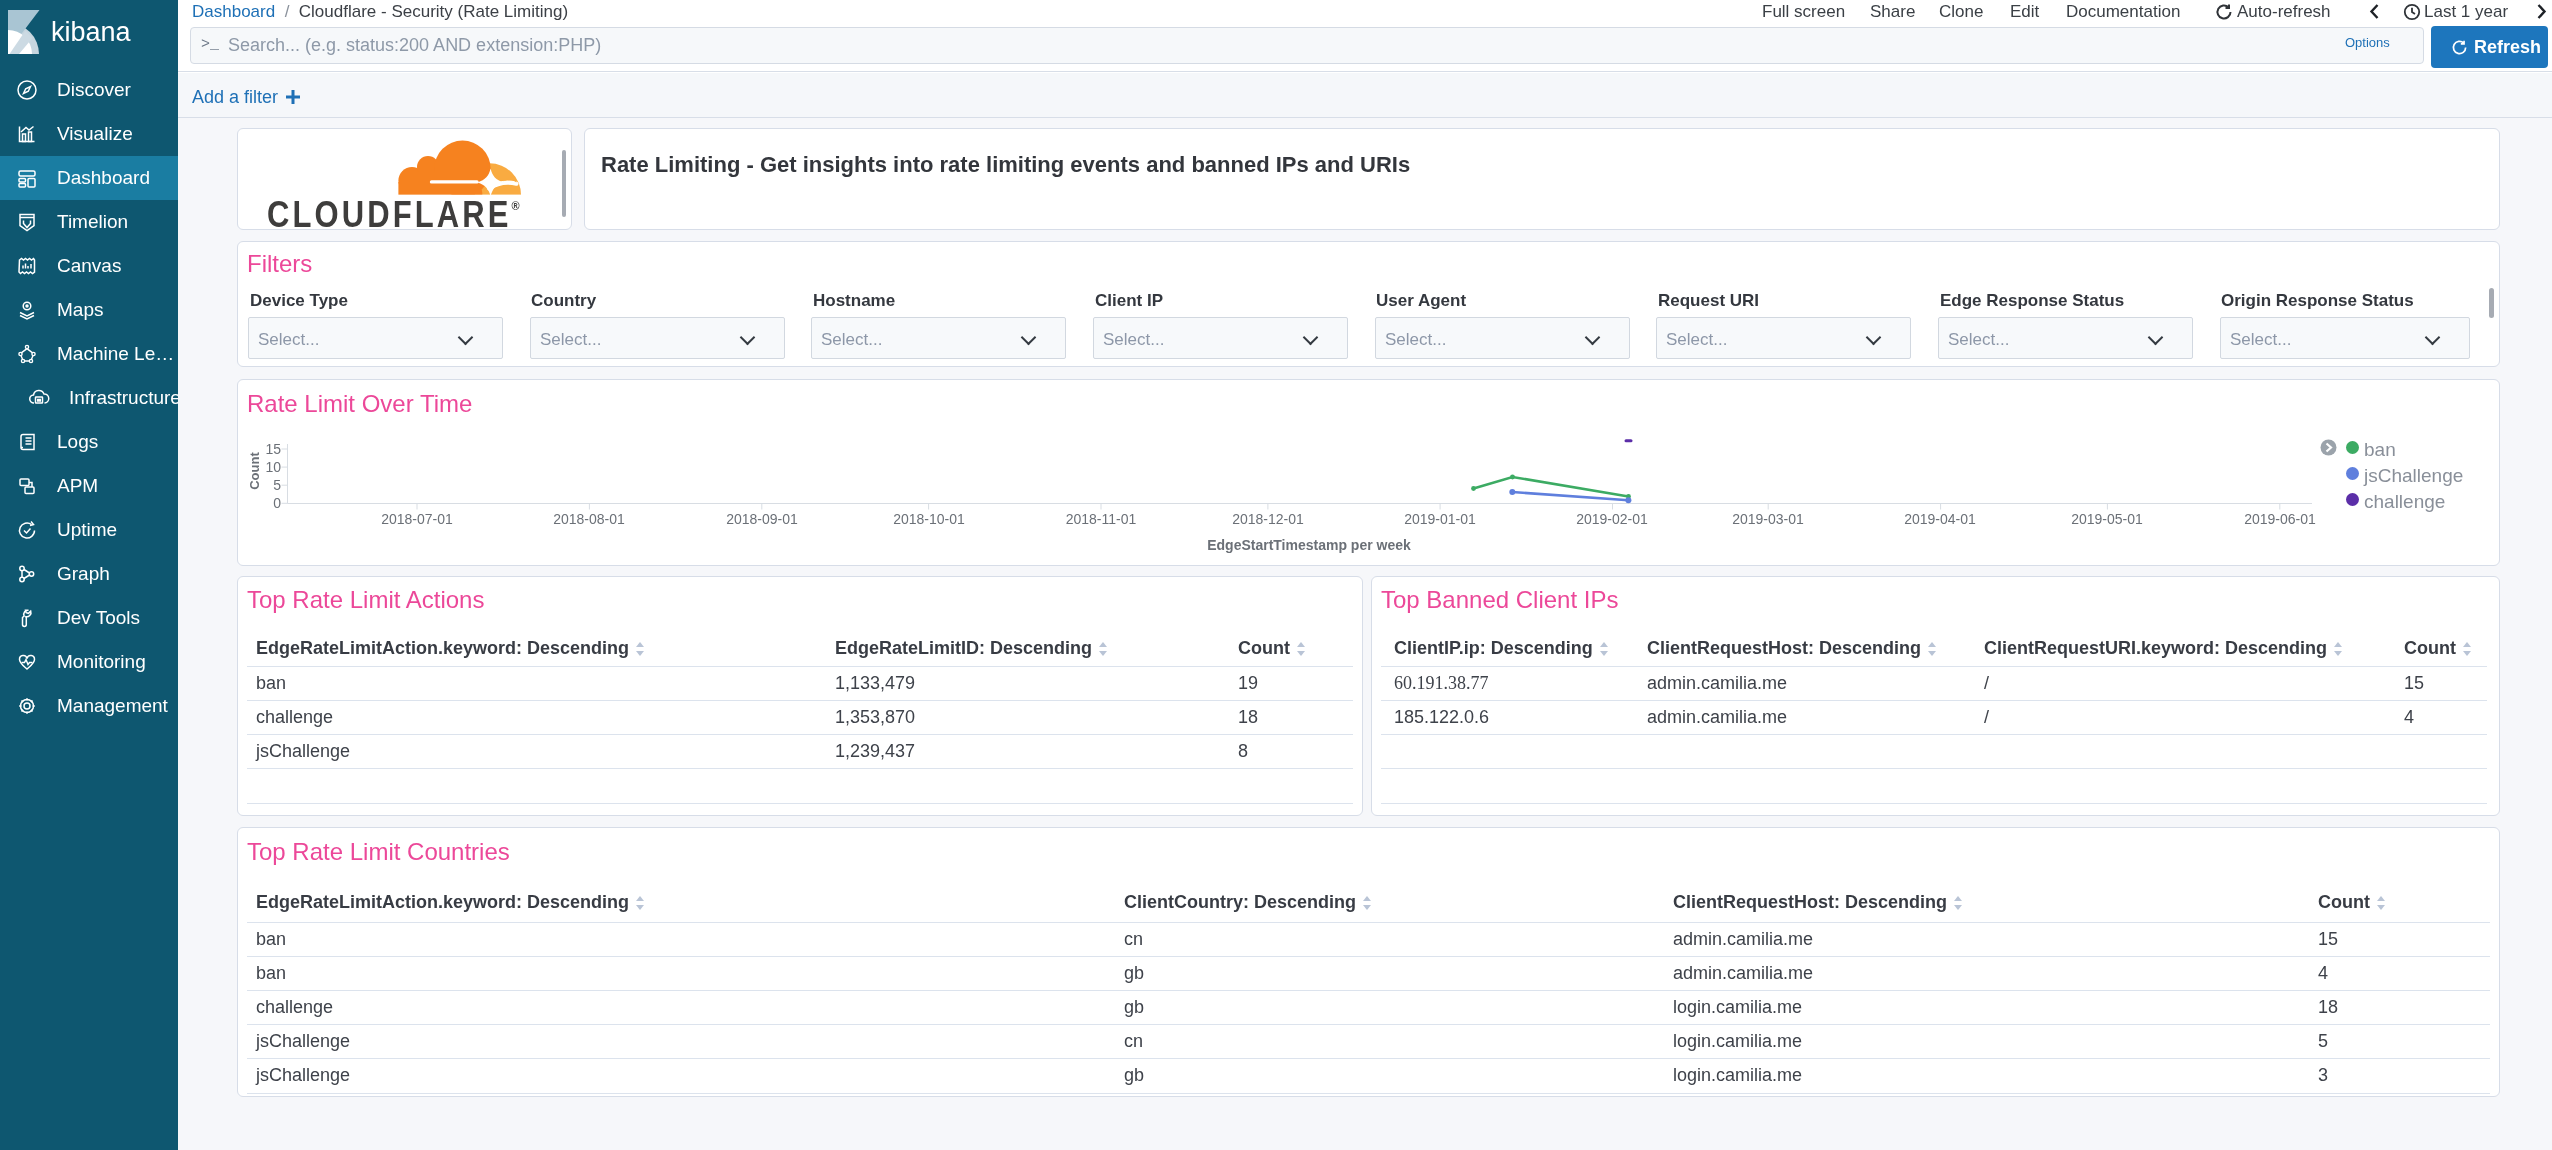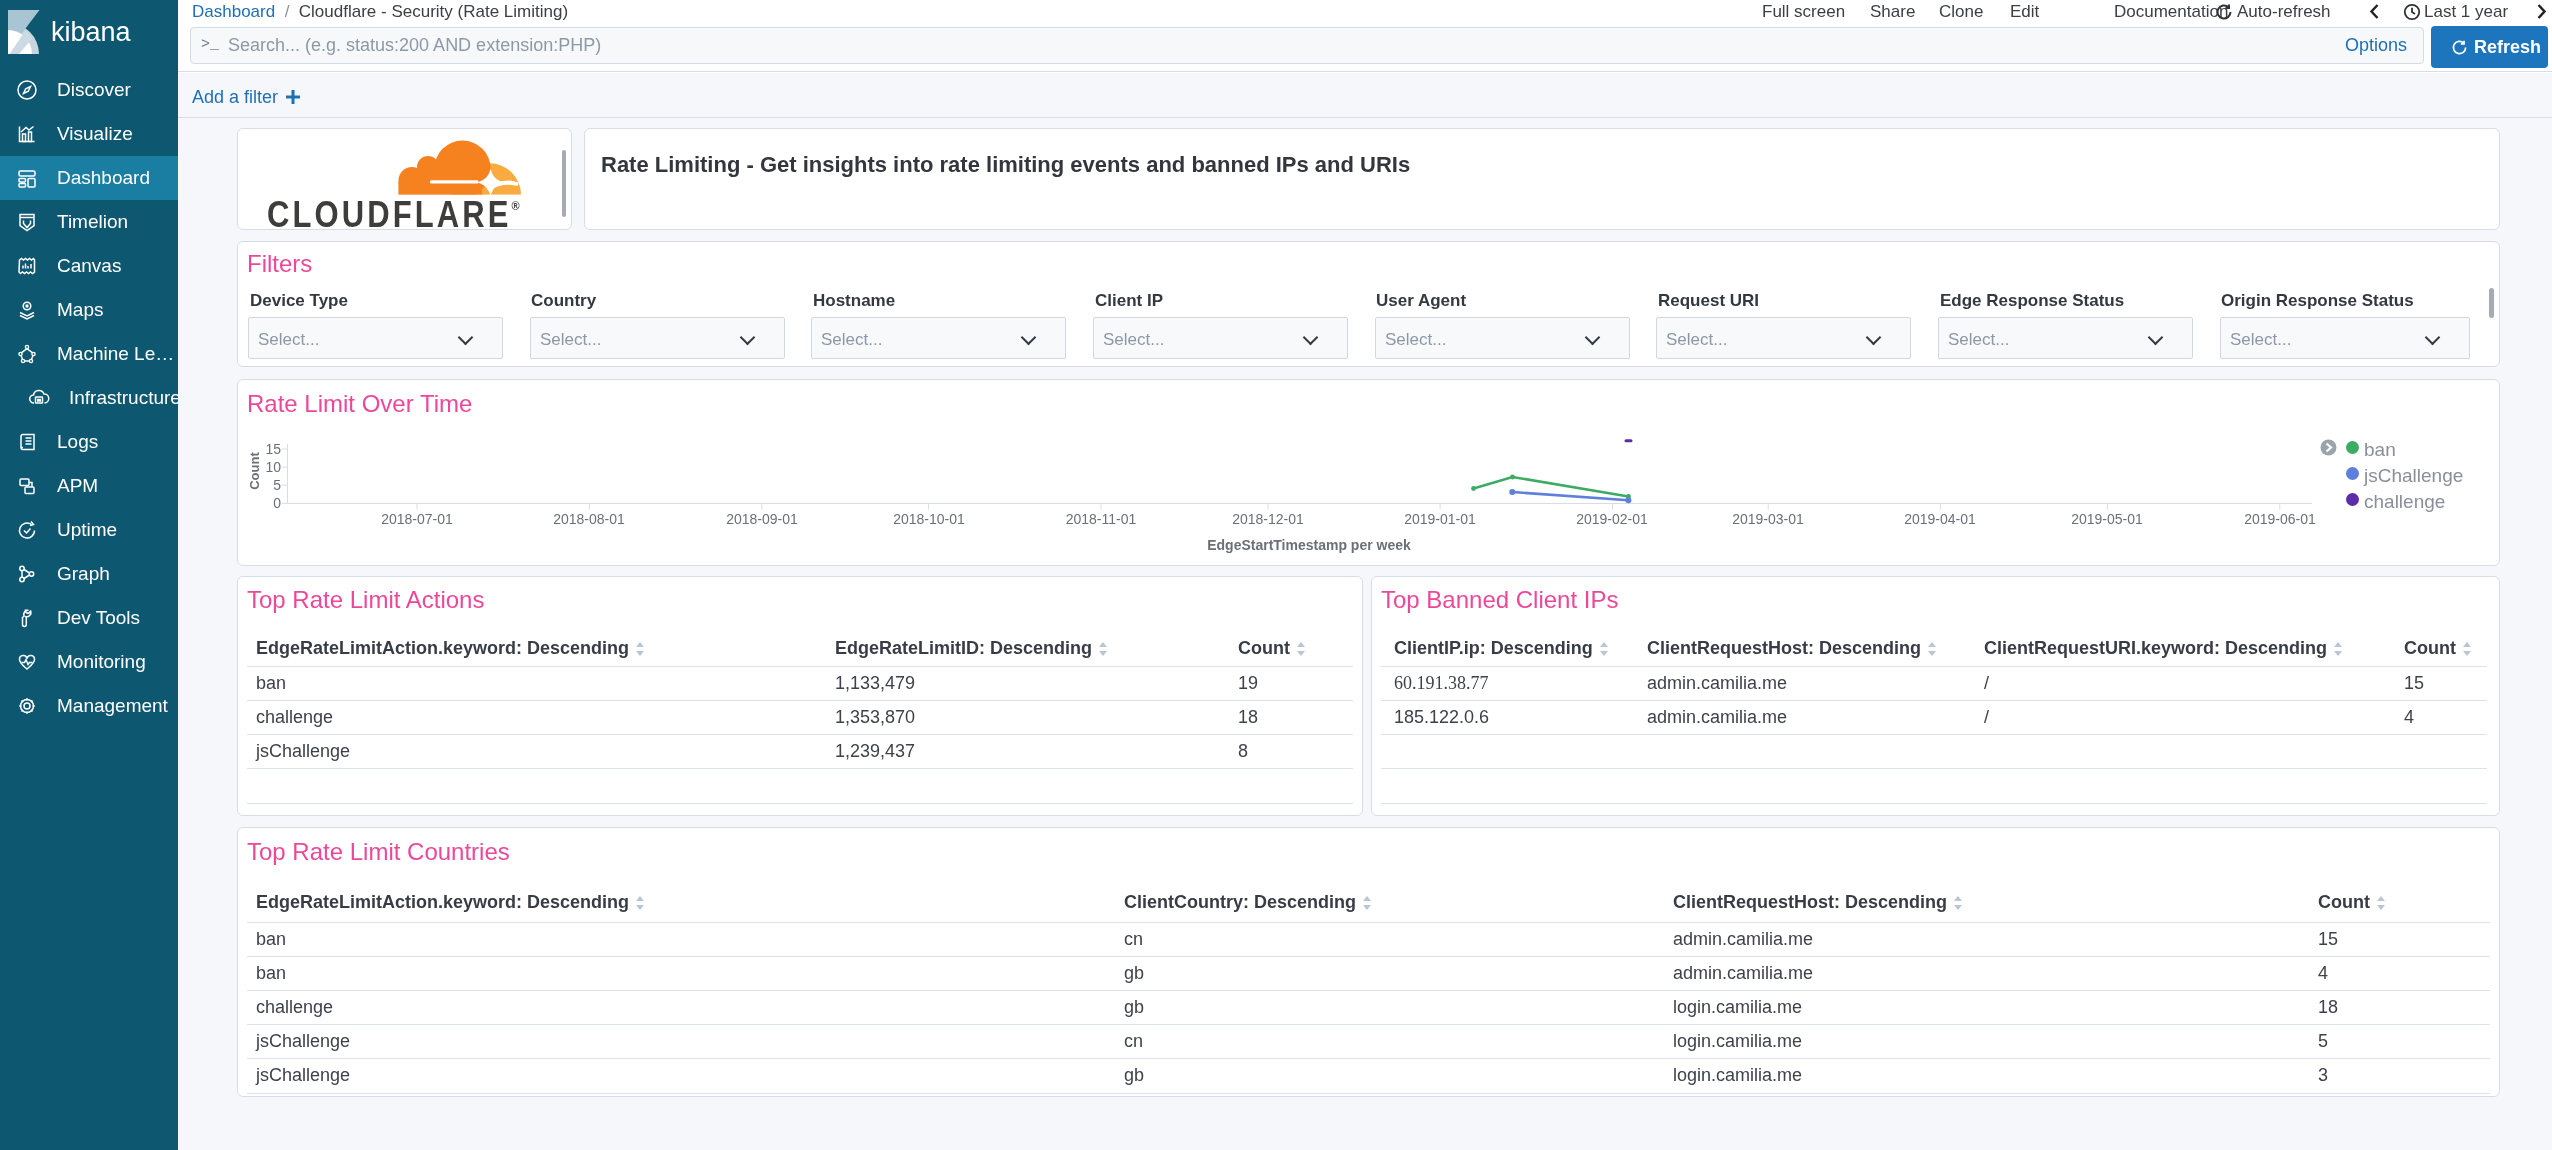--- a/index.html
+++ b/index.html
@@ -163,42 +163,42 @@
   <span class="navlabel">Management</span>
 </div>
 
 <div class="a" style="left:178px;top:0;width:2374px;height:72px;background:#fff;border-bottom:1px solid #d8dee8;"></div>
 <div class="a" style="left:192px;top:2px;font-size:17px;color:#1e70b6;">Dashboard&nbsp; <span style="color:#8b929c;">/</span>&nbsp; <span style="color:#3c4046;">Cloudflare - Security (Rate Limiting)</span></div>
 
 <div class="a" style="left:1762px;top:2px;font-size:17px;color:#3b4046;">Full screen</div>
 <div class="a" style="left:1870px;top:2px;font-size:17px;color:#3b4046;">Share</div>
 <div class="a" style="left:1939px;top:2px;font-size:17px;color:#3b4046;">Clone</div>
 <div class="a" style="left:2010px;top:2px;font-size:17px;color:#3b4046;">Edit</div>
-<div class="a" style="left:2066px;top:2px;font-size:17px;color:#3b4046;margin-left:48px;">Documentation</div>
+<div class="a" style="left:2066px;top:2px;font-size:17px;color:#3b4046;">Documentation</div>
 <svg class="a" style="left:2215px;top:3px;" width="18" height="18" viewBox="0 0 18 18" fill="none" stroke="#2f3338" stroke-width="2">
     <path d="M15.5 9 a6.5 6.5 0 1 1 -2 -4.7"></path>
     <path d="M14 1.5 v3.5 h-3.5" fill="none"></path>
   </svg>
 <div class="a" style="left:2237px;top:2px;font-size:17px;color:#3b4046;">Auto-refresh</div>
 <svg class="a" style="left:2366px;top:3px;" width="17" height="17" viewBox="0 0 17 17" fill="none" stroke="#1e2227" stroke-width="2.4">
     <path d="M11.5 2 L5.5 8.5 L11.5 15"></path>
   </svg>
 <svg class="a" style="left:2403px;top:3px;" width="18" height="18" viewBox="0 0 18 18" fill="none" stroke="#2f3338" stroke-width="1.8">
     <circle cx="9" cy="9" r="7.2"></circle>
     <path d="M9 4.8 V9 l3 2"></path>
   </svg>
 <div class="a" style="left:2424px;top:2px;font-size:17px;color:#3b4046;">Last 1 year</div>
 <svg class="a" style="left:2533px;top:3px;" width="17" height="17" viewBox="0 0 17 17" fill="none" stroke="#1e2227" stroke-width="2.4">
     <path d="M5.5 2 L11.5 8.5 L5.5 15"></path>
   </svg>
 
 <div class="a" style="left:190px;top:27px;width:2234px;height:37px;background:#f6f8fa;border:1px solid #d5dbe4;border-radius:4px;"></div>
 <div class="a" style="left:201px;top:36px;font-family:'Liberation Mono',monospace;font-size:15px;color:#6d7888;">&gt;_</div>
 <div class="a" style="left:228px;top:35px;font-size:18px;color:#8e99a8;">Search... (e.g. status:200 AND extension:PHP)</div>
-<div class="a" style="left:2345px;top:35px;font-size:18px;color:#1e70b6;">Options</div>
+<div class="a" style="left:2345px;top:35px;font-size:13px;color:#1e70b6;">Options</div>
 <div class="a" style="left:2431px;top:26px;width:117px;height:42px;background:#1d76bd;border-radius:4px;"></div>
 <svg class="a" style="left:2451px;top:39px;" width="17" height="17" viewBox="0 0 18 18" fill="none" stroke="#fff" stroke-width="1.8">
     <path d="M15.5 9 a6.5 6.5 0 1 1 -2 -4.7"></path>
     <path d="M13.8 1.8 v3.4 h-3.4"></path>
   </svg>
 <div class="a" style="left:2474px;top:37px;font-size:18px;color:#fff;font-weight:bold;">Refresh</div>
 
 <div class="a" style="left:178px;top:73px;width:2374px;height:45px;background:#f5f7fa;border-bottom:1px solid #d8dee8;"></div>
 <div class="a" style="left:192px;top:87px;font-size:18px;color:#1e70b6;">Add a filter</div>
 <svg class="a" style="left:286px;top:90px;" width="14" height="14" viewBox="0 0 14 14" fill="#1e70b6">

